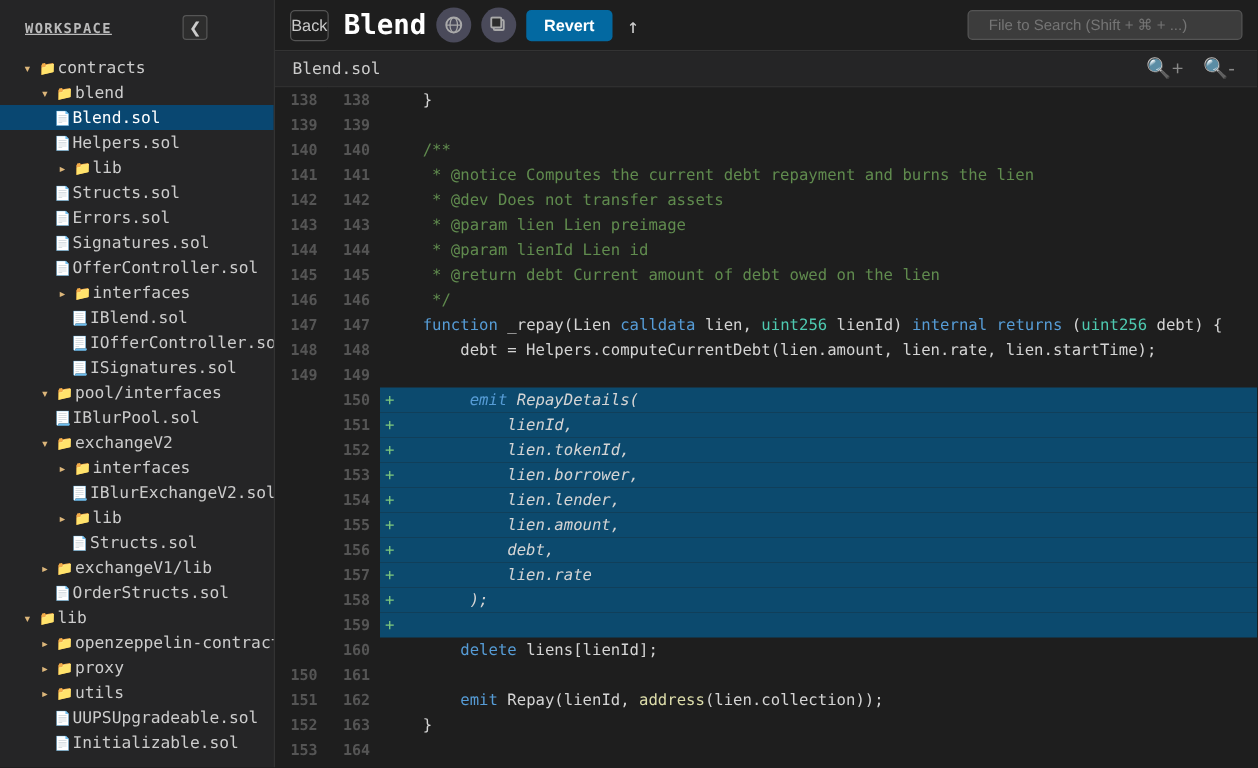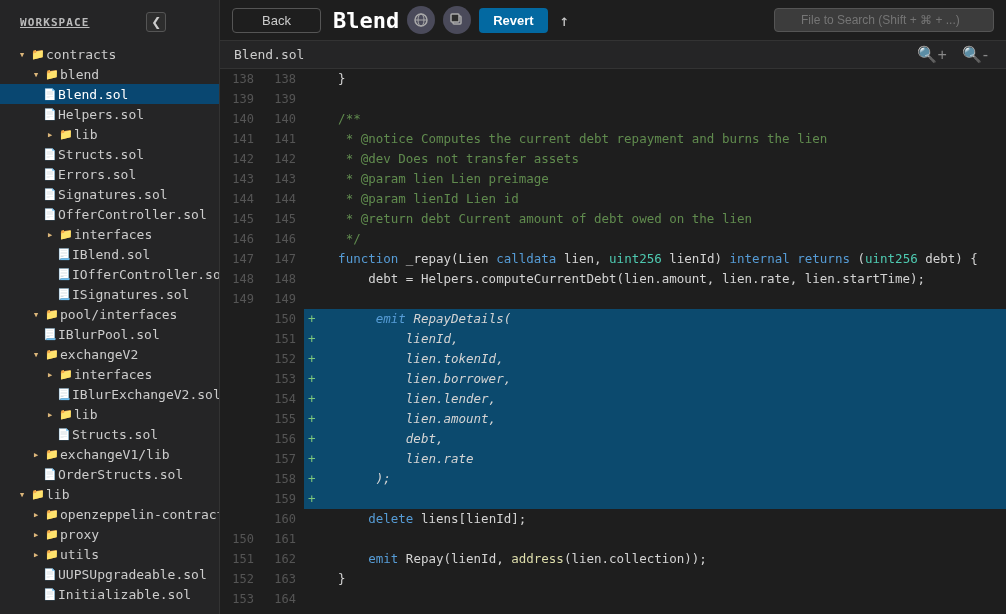--- a/index.html
+++ b/index.html
@@ -90,21 +90,21 @@
       padding: 6px 12px;
       background: #1e1e1e;
       border-bottom: 1px solid #333;
       gap: 8px;
       flex-shrink: 0;
     }
     .btn-back {
       background: transparent;
       border: 1px solid #555;
       color: #ccc;
-      padding: 4px 29px;
+      padding: 4px 0;
       border-radius: 4px;
       cursor: pointer;
       font-size: 13px;
     }
     .title-blend {
       font-size: 22px;
       font-weight: bold;
       color: #fff;
       margin-left: 4px;
     }
@@ -152,21 +152,21 @@
       color: #ccc;
       font-size: 16px;
       cursor: pointer;
       padding: 4px;
     }
     .spacer { flex: 1; }
     .file-search-input {
       background: #3c3c3c;
       border: 1px solid #555;
       color: #ccc;
-      padding: 4px 26px;
+      padding: 4px 16px;
       border-radius: 4px;
       font-size: 12px;
       width: 220px;
     }
 
     
     .filetab {
       display: flex;
       align-items: center;
       padding: 4px 14px;
@@ -198,20 +198,21 @@
       display: flex;
     }
     .line-numbers-left, .line-numbers-right {
       display: flex;
       flex-direction: column;
       padding: 0;
       background: #1e1e1e;
       min-width: 42px;
       text-align: right;
       user-select: none;
+      font-weight: bold;
     }
     .line-num {
       font-size: 12px;
       color: #555;
       padding: 0 8px;
       height: 20px;
       line-height: 20px;
     }
     .code-lines {
       flex: 1;

